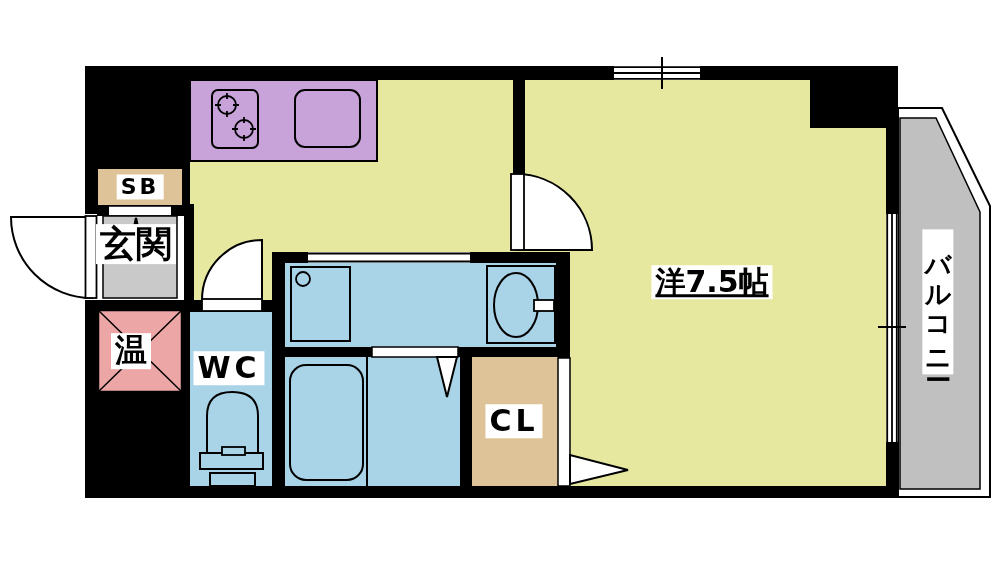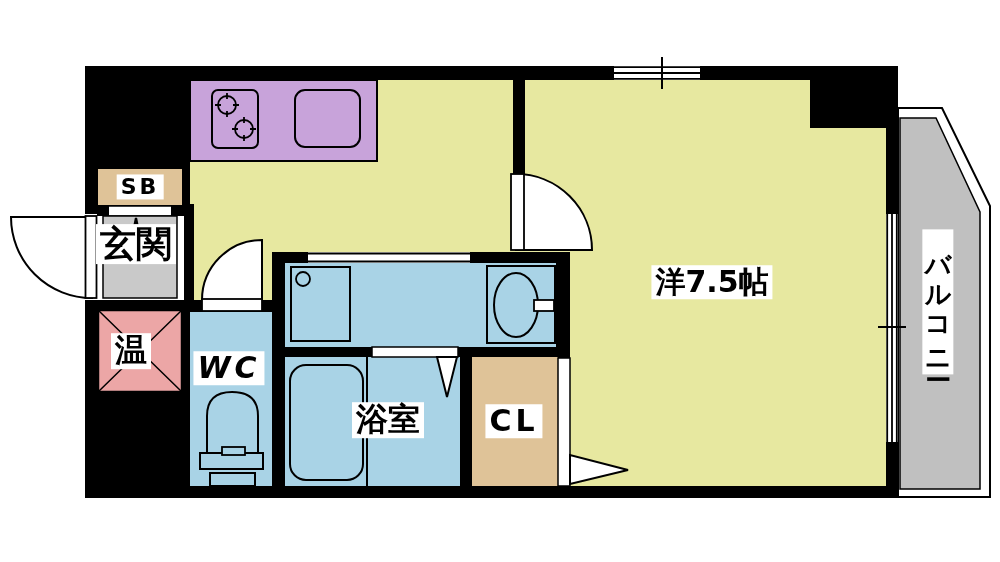--- a/index.html
+++ b/index.html
@@ -156,18 +156,17 @@
         <rect class="ln" stroke-width="2" x="200" y="453" width="63" height="16"></rect>
         <rect class="blue" stroke="#000" stroke-width="1.8" x="222" y="447" width="23" height="8"></rect>
         <rect class="ln" stroke-width="2" x="210" y="473" width="45" height="13"></rect>
       </g>
     </g>
   </svg>
 
   <div class="lbl lbl-sb" style="left:140px;top:187px;">SB</div>
   <div class="lbl lbl-genkan" style="left:136px;top:244px;">玄関</div>
   <div class="lbl lbl-heater" style="left:131px;top:351px;">温</div>
-  <div class="lbl lbl-wc" style="left:229px;top:368px;font-style:italic;">WC</div>
-  <div class="lbl lbl-bath" style="left:388px;top:420px;">浴室</div>
+  <div class="lbl lbl-wc" style="left:229px;top:368px;">WC</div>
   <div class="lbl lbl-cl" style="left:514px;top:421px;">CL</div>
-  <div class="lbl lbl-main" style="left:712px;top:282px;">洋7.5帖</div>
+  <div class="lbl lbl-main" style="left:712px;top:282px;text-decoration:underline;">洋7.5帖</div>
   <div class="lbl lbl-balcony" style="left:938px;top:302px;">バルコニー</div>
 </div>
 
 </body></html>

